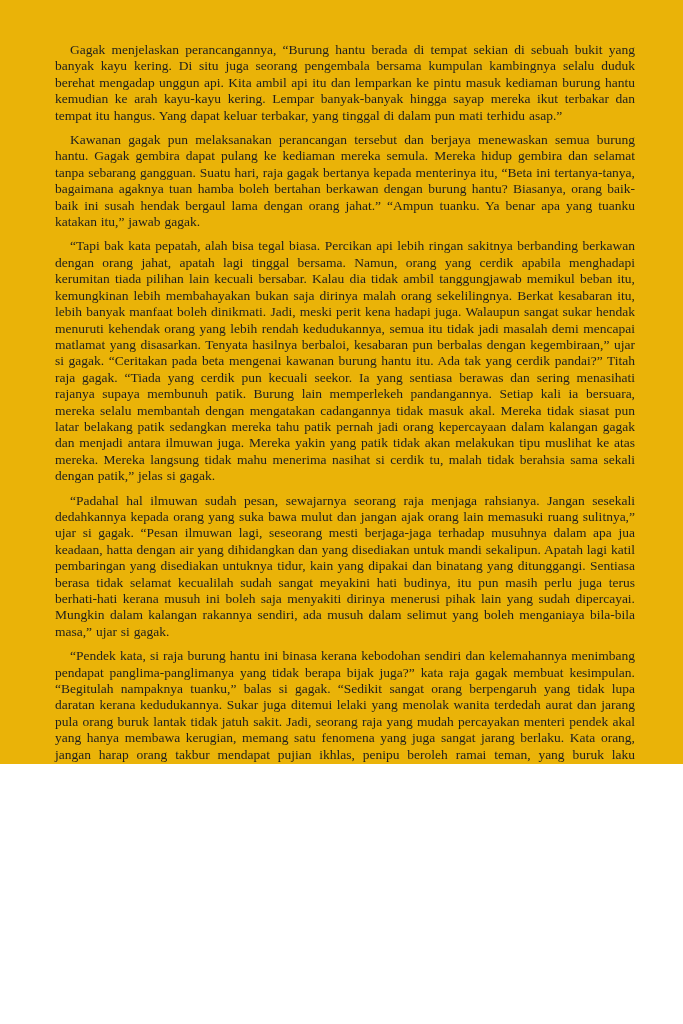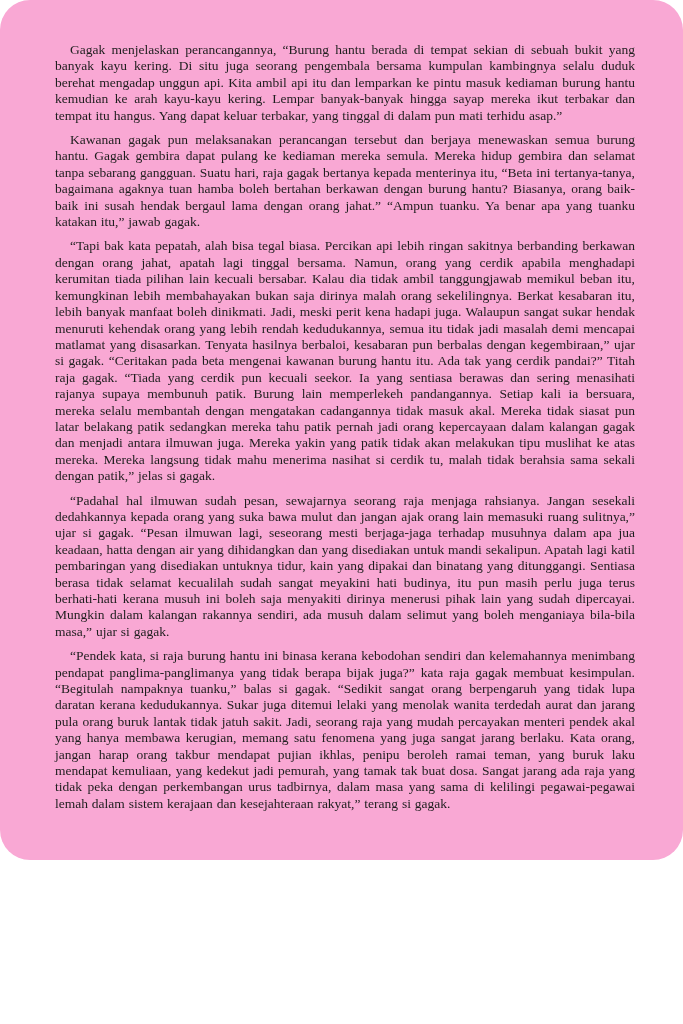--- a/index.html
+++ b/index.html
@@ -3,25 +3,24 @@
 <meta charset="utf-8">
 <style>
   html, body {
     margin: 0;
     padding: 0;
     background: #ffffff;
   }
   .page {
     position: relative;
     width: 683px;
-    height: 860px;
-    background: #f9a8d4;
+    height: 764px;
+    background: #eab308;
     overflow: hidden;
     box-sizing: border-box;
-    border-radius: 30px;
   }
   .text-block {
     position: absolute;
     left: 55px;
     top: 42px;
     width: 580px;
     font-family: "Liberation Serif", serif;
     font-size: 13.5px;
     line-height: 16.4px;
     color: #1e1e1e;

